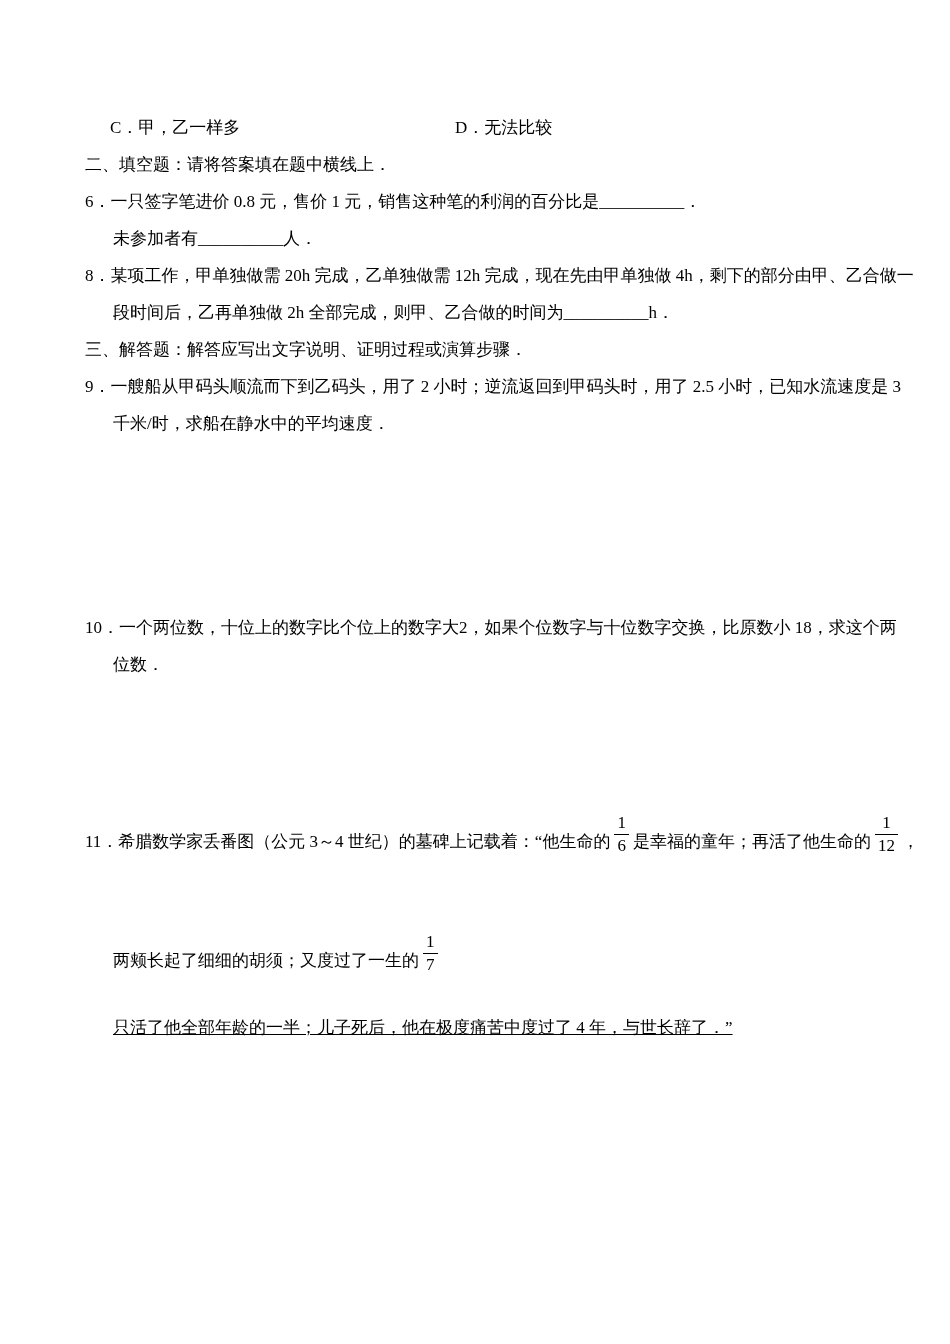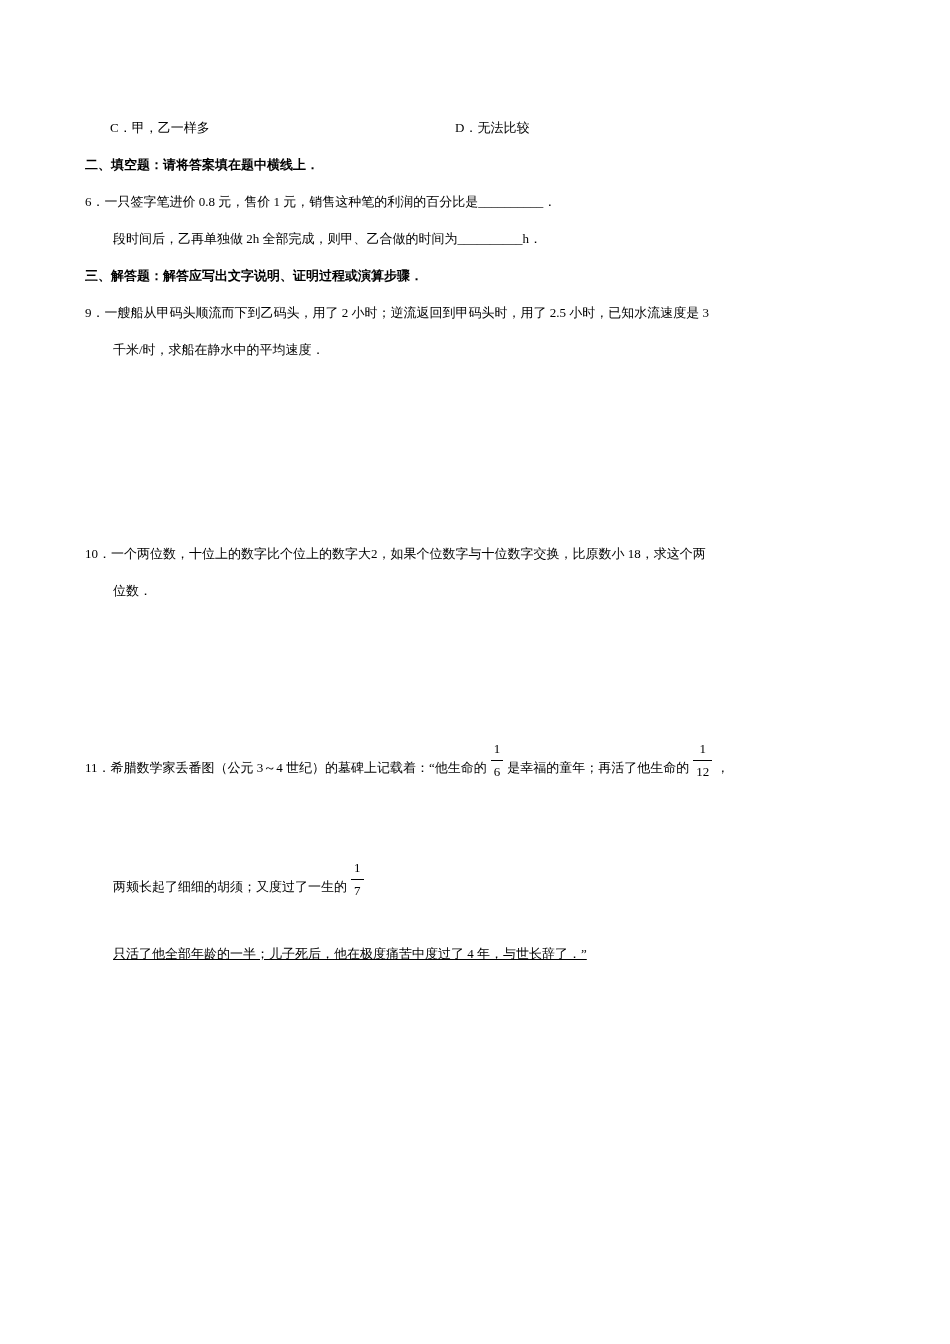--- a/index.html
+++ b/index.html
@@ -8,28 +8,28 @@
     width: 950px;
     height: 1344px;
     margin: 0 auto;
     background: #ffffff;
     font-family: "Liberation Serif", "DejaVu Serif", serif;
     color: #000000;
     overflow: hidden;
   }
   .content {
     padding: 118px 60px 0 85px;
-    font-size: 13px;
+    font-size: 17px;
   }
   .line {
     line-height: 20px;
     margin-bottom: 17px;
     white-space: nowrap;
   }
-  .bold { font-weight: bold; }
+  .bold { font-weight: normal; }
   .cont { padding-left: 28px; }      
   .options-line { position: relative; }
   .opt-c { margin-left: 25px; }
   .opt-d { position: absolute; left: 370px; top: 0; }
   .spacer1 { height: 167px; }
   .spacer2 { height: 120px; }
   .q11-line { margin-bottom: 0; }
   .q11-line2 { margin-top: 74px; }
   .q11-line3 { margin-top: 42px; text-decoration: underline; }
   .frac {
@@ -58,21 +58,23 @@
 
     <div class="line options-line">
       <span class="opt-c">C．甲，乙一样多</span>
       <span class="opt-d">D．无法比较</span>
     </div>
 
     <div class="line bold">二、填空题：请将答案填在题中横线上．</div>
 
     <div class="line">6．一只签字笔进价 0.8 元，售价 1 元，销售这种笔的利润的百分比是__________．</div>
 
+    <div class="line cont">未参加者有__________人．</div>
 
+    <div class="line">8．某项工作，甲单独做需 20h 完成，乙单独做需 12h 完成，现在先由甲单独做 4h，剩下的部分由甲、乙合做一</div>
     <div class="line cont">段时间后，乙再单独做 2h 全部完成，则甲、乙合做的时间为__________h．</div>
 
     <div class="line bold">三、解答题：解答应写出文字说明、证明过程或演算步骤．</div>
 
     <div class="line">9．一艘船从甲码头顺流而下到乙码头，用了 2 小时；逆流返回到甲码头时，用了 2.5 小时，已知水流速度是 3</div>
     <div class="line cont">千米/时，求船在静水中的平均速度．</div>
 
     <div class="spacer1"></div>
 
     <div class="line">10．一个两位数，十位上的数字比个位上的数字大2，如果个位数字与十位数字交换，比原数小 18，求这个两</div>

